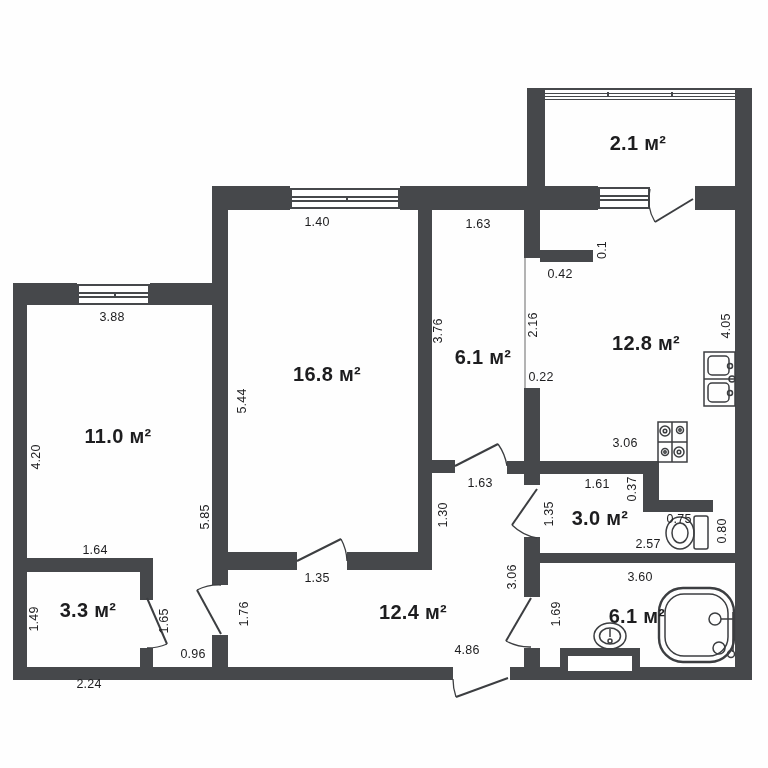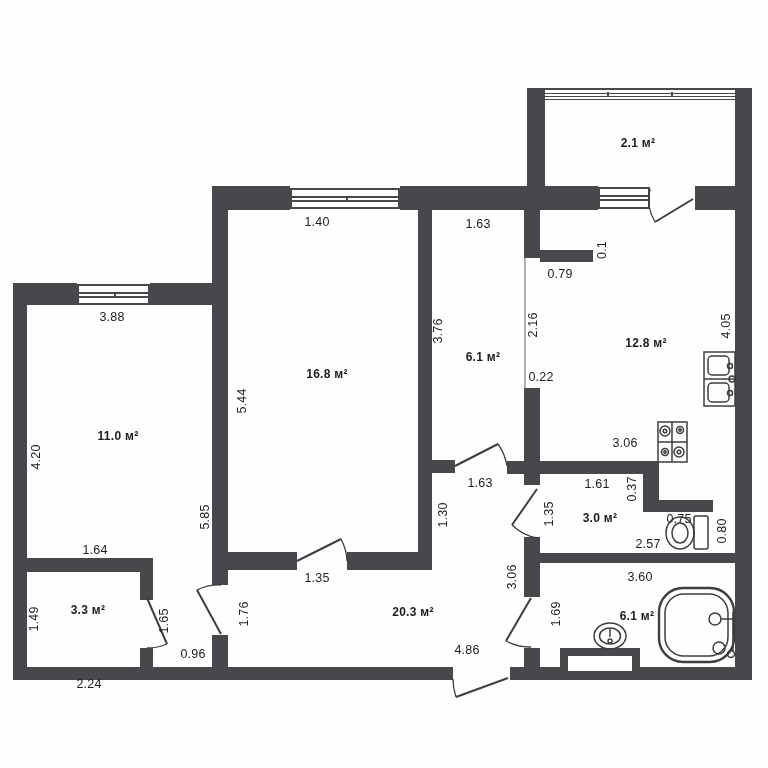--- a/index.html
+++ b/index.html
@@ -13,21 +13,21 @@
   .wtick{position:absolute;width:1.5px;height:5px;background:#46484b;}
   .glaz{position:absolute;background:#fff;border-top:2px solid #46484b;border-bottom:1.5px solid #46484b;box-sizing:border-box;}
   .niche-inner{position:absolute;background:#fff;}
   svg.overlay{position:absolute;left:0;top:0;pointer-events:none;}
   .lbl{
     position:absolute;transform:translate(-50%,-50%);
     color:#1d1d1f;white-space:nowrap;line-height:1;z-index:30;
   }
   .lbl.v{transform:translate(-50%,-50%) rotate(-90deg);}
   .dim{font-size:12.5px;letter-spacing:0.2px;}
-  .area{font-size:12px;font-weight:600;letter-spacing:0.3px;}
+  .area{font-size:20px;font-weight:600;letter-spacing:0.3px;}
   .watermark{
     position:absolute;left:343px;top:348px;z-index:40;
     font-size:66px;font-weight:600;letter-spacing:2px;
     color:rgba(214,204,204,0.55);user-select:none;
   }
 </style>
 </head>
 <body>
 
 <div class="stage">
@@ -165,26 +165,26 @@
     </g>
   </svg>
 
   <span class="lbl area" style="left:638px;top:143px">2.1 м²</span>
   <span class="lbl area" style="left:646px;top:343px">12.8 м²</span>
   <span class="lbl area" style="left:483px;top:357px">6.1 м²</span>
   <span class="lbl area" style="left:327px;top:374px">16.8 м²</span>
   <span class="lbl area" style="left:118px;top:436px">11.0 м²</span>
   <span class="lbl area" style="left:600px;top:518px">3.0 м²</span>
   <span class="lbl area" style="left:88px;top:610px">3.3 м²</span>
-  <span class="lbl area" style="left:413px;top:612px">20.3 м²</span>
+  <span class="lbl area" style="left:413px;top:612px">12.4 м²</span>
   <span class="lbl area" style="left:637px;top:616px">6.1 м²</span>
 
   <span class="lbl dim" style="left:317px;top:222px">1.40</span>
   <span class="lbl dim" style="left:478px;top:224px">1.63</span>
-  <span class="lbl dim" style="left:560px;top:274px">0.79</span>
+  <span class="lbl dim" style="left:560px;top:274px">0.42</span>
   <span class="lbl dim v" style="left:602px;top:250px">0.1</span>
   <span class="lbl dim" style="left:112px;top:317px">3.88</span>
   <span class="lbl dim v" style="left:533px;top:325px">2.16</span>
   <span class="lbl dim v" style="left:438px;top:331px">3.76</span>
   <span class="lbl dim v" style="left:726px;top:326px">4.05</span>
   <span class="lbl dim v" style="left:242px;top:401px">5.44</span>
   <span class="lbl dim" style="left:541px;top:377px">0.22</span>
   <span class="lbl dim v" style="left:36px;top:457px">4.20</span>
   <span class="lbl dim" style="left:625px;top:443px">3.06</span>
   <span class="lbl dim v" style="left:205px;top:517px">5.85</span>

